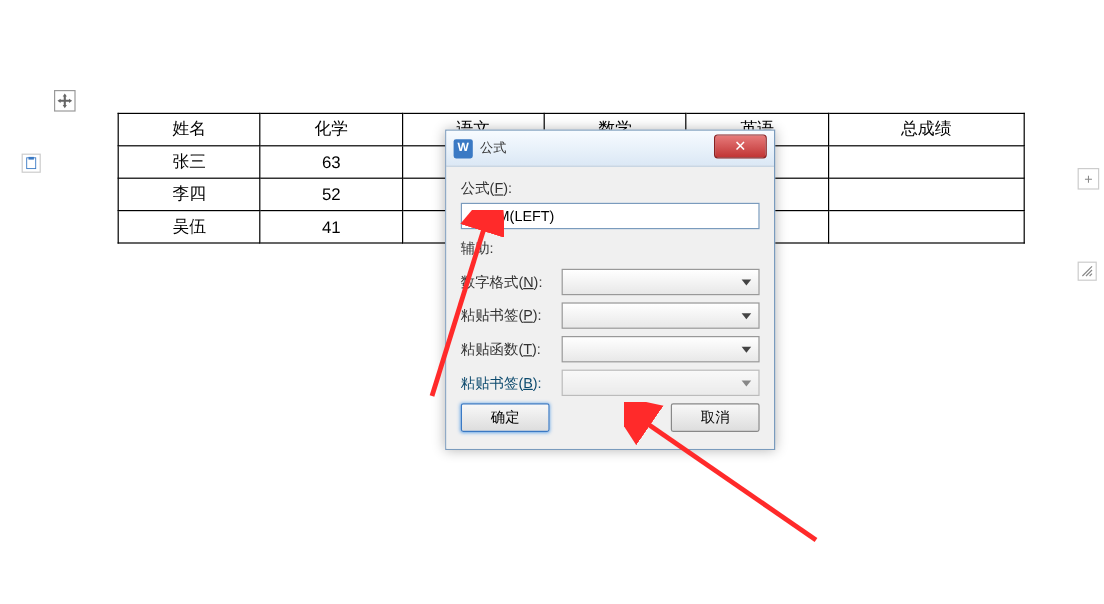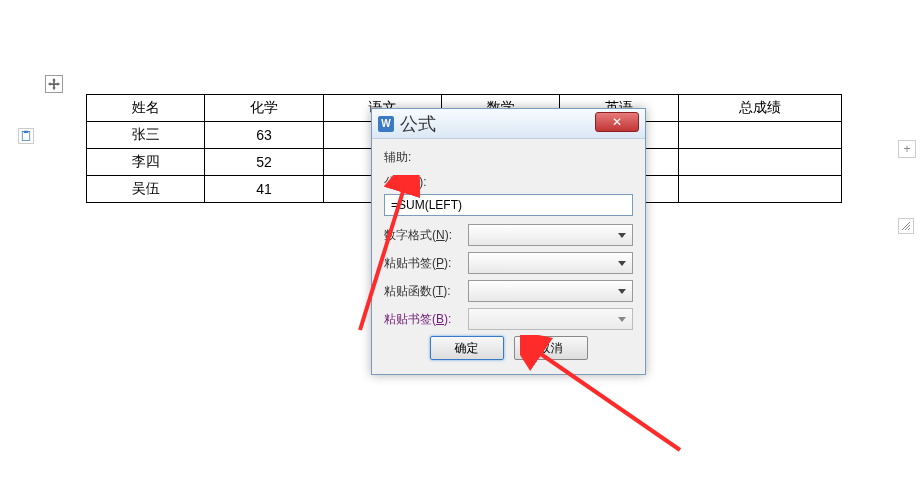--- a/index.html
+++ b/index.html
@@ -43,21 +43,21 @@
     height: 18px;
     border: 1px solid #999;
     background: #fff;
     display: flex;
     align-items: center;
     justify-content: center;
   }
   .move-handle svg { width: 14px; height: 14px; }
   .table-wrapper {
     position: absolute;
-    left: 86px;
+    left: 98px;
     top: 94px;
     width: 756px;
   }
   table.data {
     border-collapse: collapse;
     width: 100%;
   }
   table.data td, table.data th {
     border: 1px solid #000;
     text-align: center;
@@ -119,21 +119,21 @@
     color: #fff;
     font-size: 10px;
     display: flex;
     align-items: center;
     justify-content: center;
     border-radius: 2px;
     margin-right: 6px;
     font-weight: bold;
   }
   .titlebar .title-text {
-    font-size: 18px;
+    font-size: 11px;
     color: #333;
   }
   .close-btn {
     position: absolute;
     right: 6px;
     top: 3px;
     width: 44px;
     height: 20px;
     background: linear-gradient(to bottom, #e67a7a, #c13535);
     border: 1px solid #8a2020;
@@ -187,24 +187,24 @@
     content: '';
     position: absolute;
     right: 6px;
     top: 8px;
     width: 0;
     height: 0;
     border-left: 4px solid transparent;
     border-right: 4px solid transparent;
     border-top: 5px solid #444;
   }
-  .disabled-label { color: #701a75; }
+  .disabled-label { color: #0c4a6e; }
   .button-row {
     display: flex;
-    justify-content: center;
+    justify-content: space-between;
     gap: 10px;
     margin-top: 4px;
   }
   .dlg-btn {
     width: 74px;
     height: 24px;
     border: 1px solid #888;
     background: linear-gradient(to bottom,#f8f8f8,#ddd);
     font-size: 12px;
     display: flex;
@@ -290,27 +290,27 @@
 <div class="dialog">
   <div class="titlebar">
     <div class="icon-w">W</div>
     <div class="title-text">公式</div>
     <div class="close-btn">
       <span>✕</span>
     </div>
   </div>
   <div class="dialog-body">
     <div class="form-row">
-      <span class="form-label">辅助:</span>
-    </div>
-    <div class="form-row">
       <label class="form-label">
         <span>公式(</span><span class="underline">F</span><span>):</span>
       </label>
       <input class="text-input" value="=SUM(LEFT)" style="">
+    </div>
+    <div class="form-row">
+      <span class="form-label">辅助:</span>
     </div>
     <div class="combo-row">
       <label class="form-label">
         <span>数字格式(</span><span class="underline">N</span><span>):</span>
       </label>
       <div class="combo"></div>
     </div>
     <div class="combo-row">
       <label class="form-label">
         <span>粘贴书签(</span><span class="underline">P</span><span>):</span>

